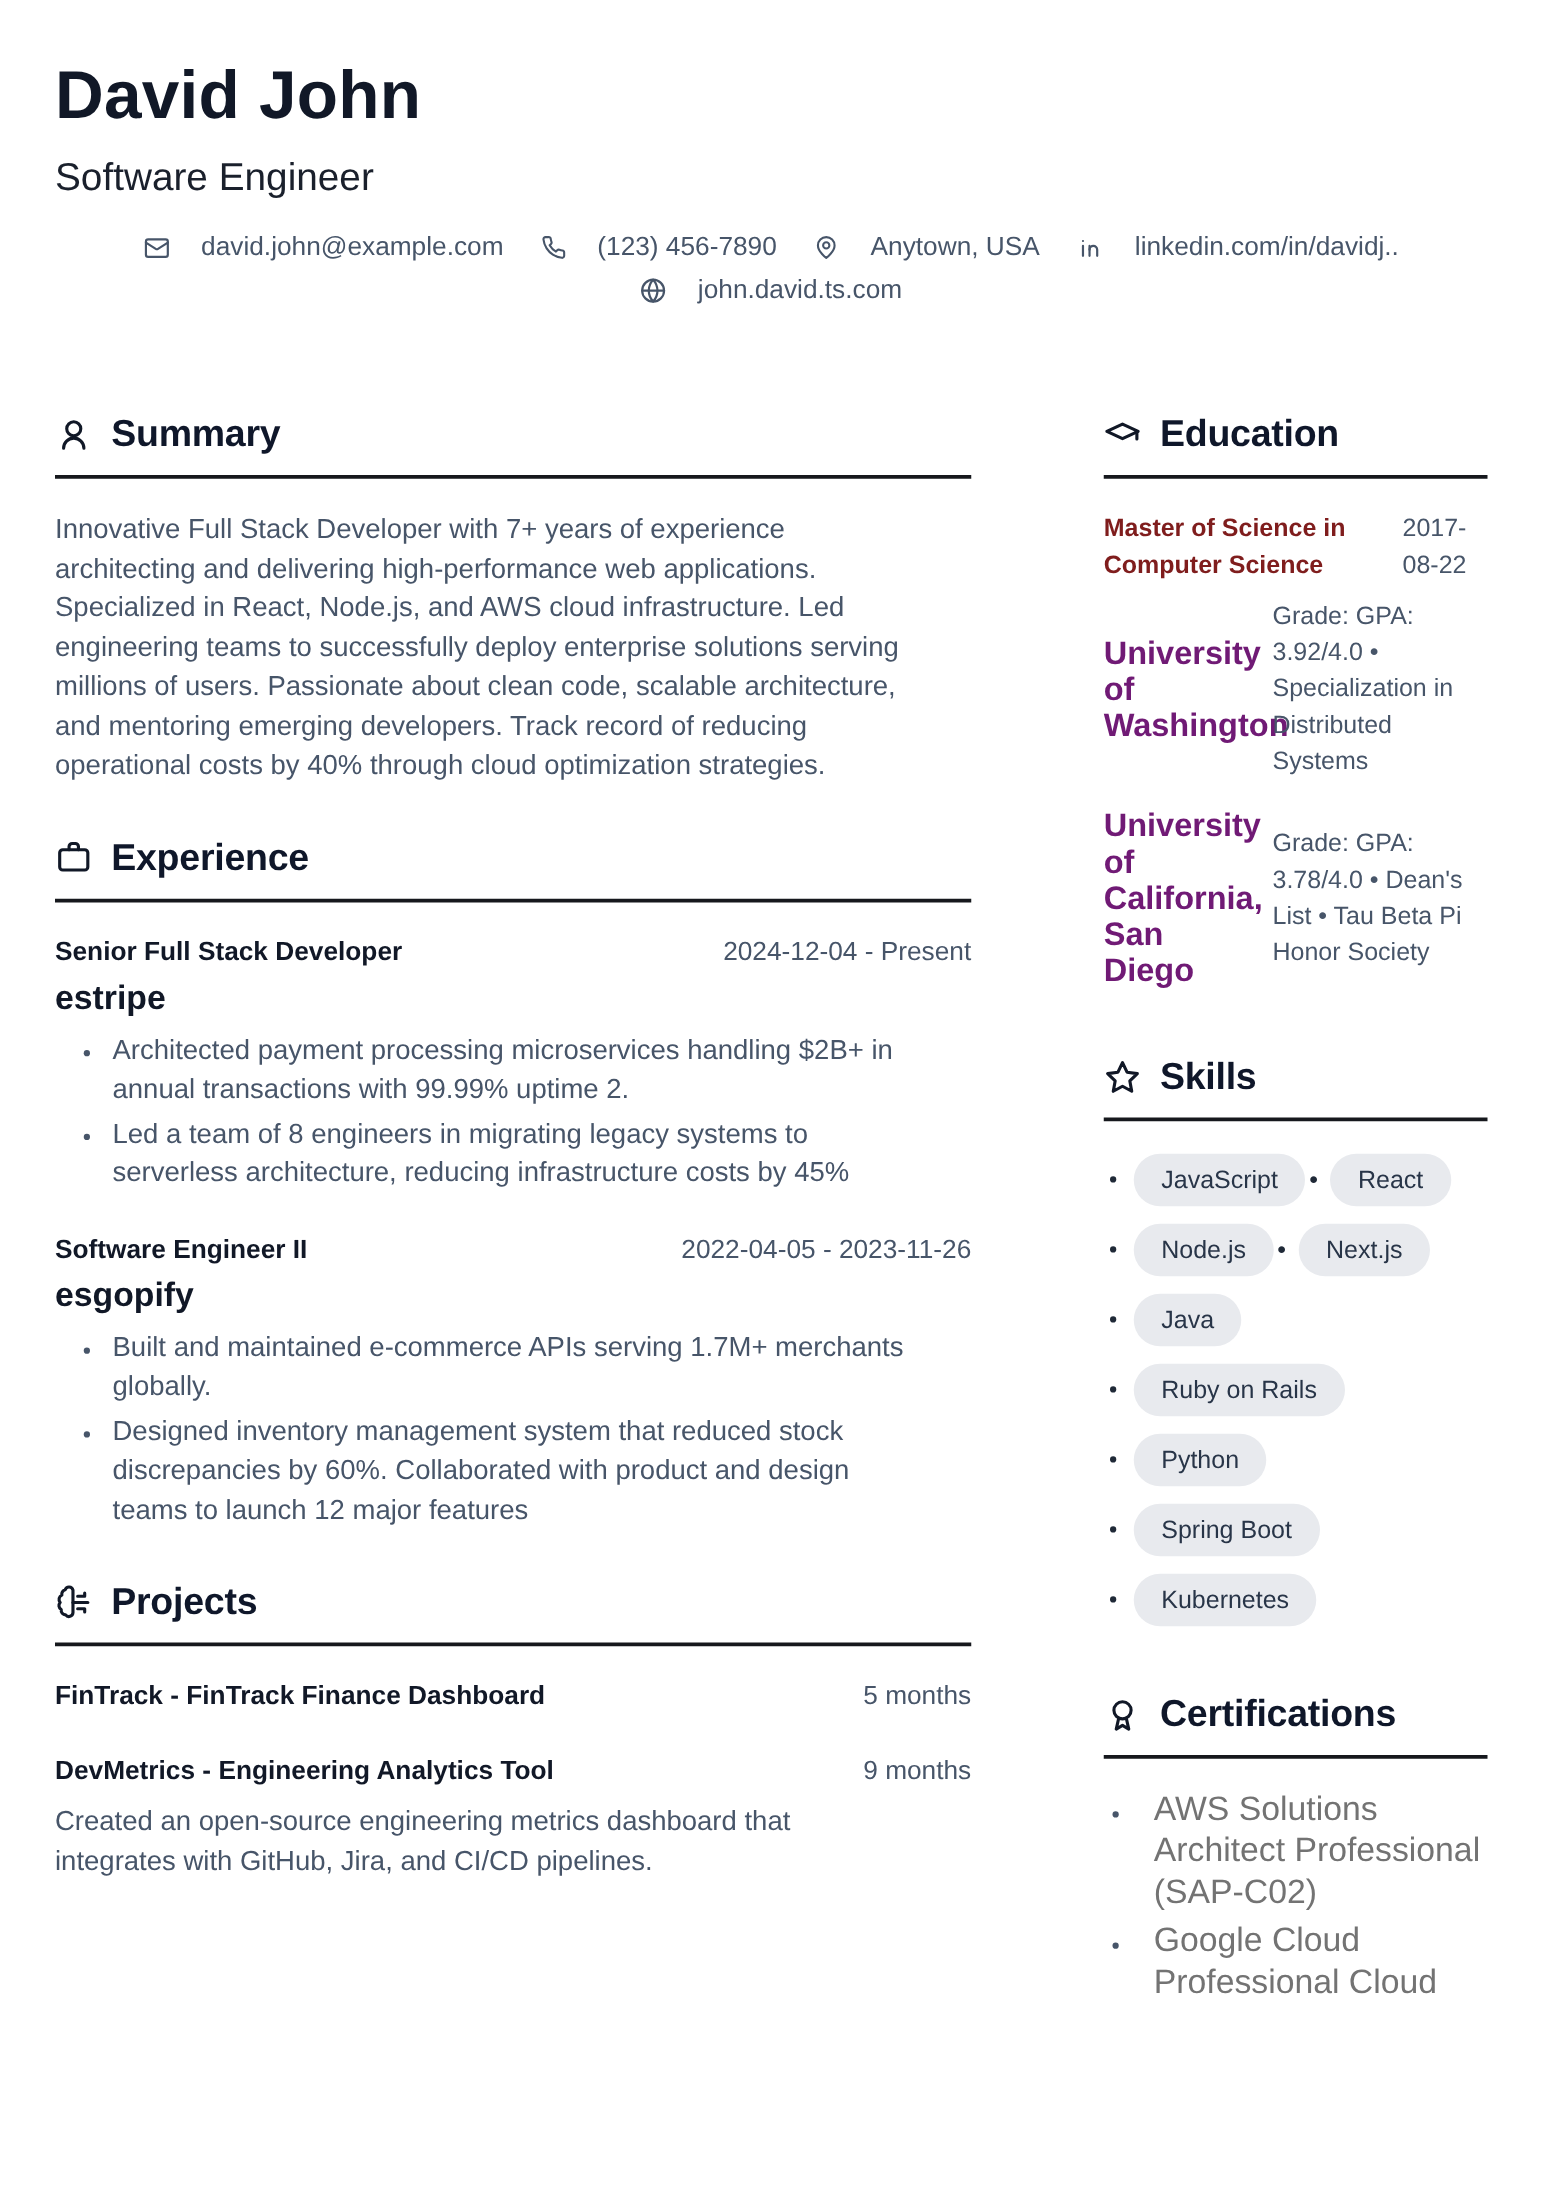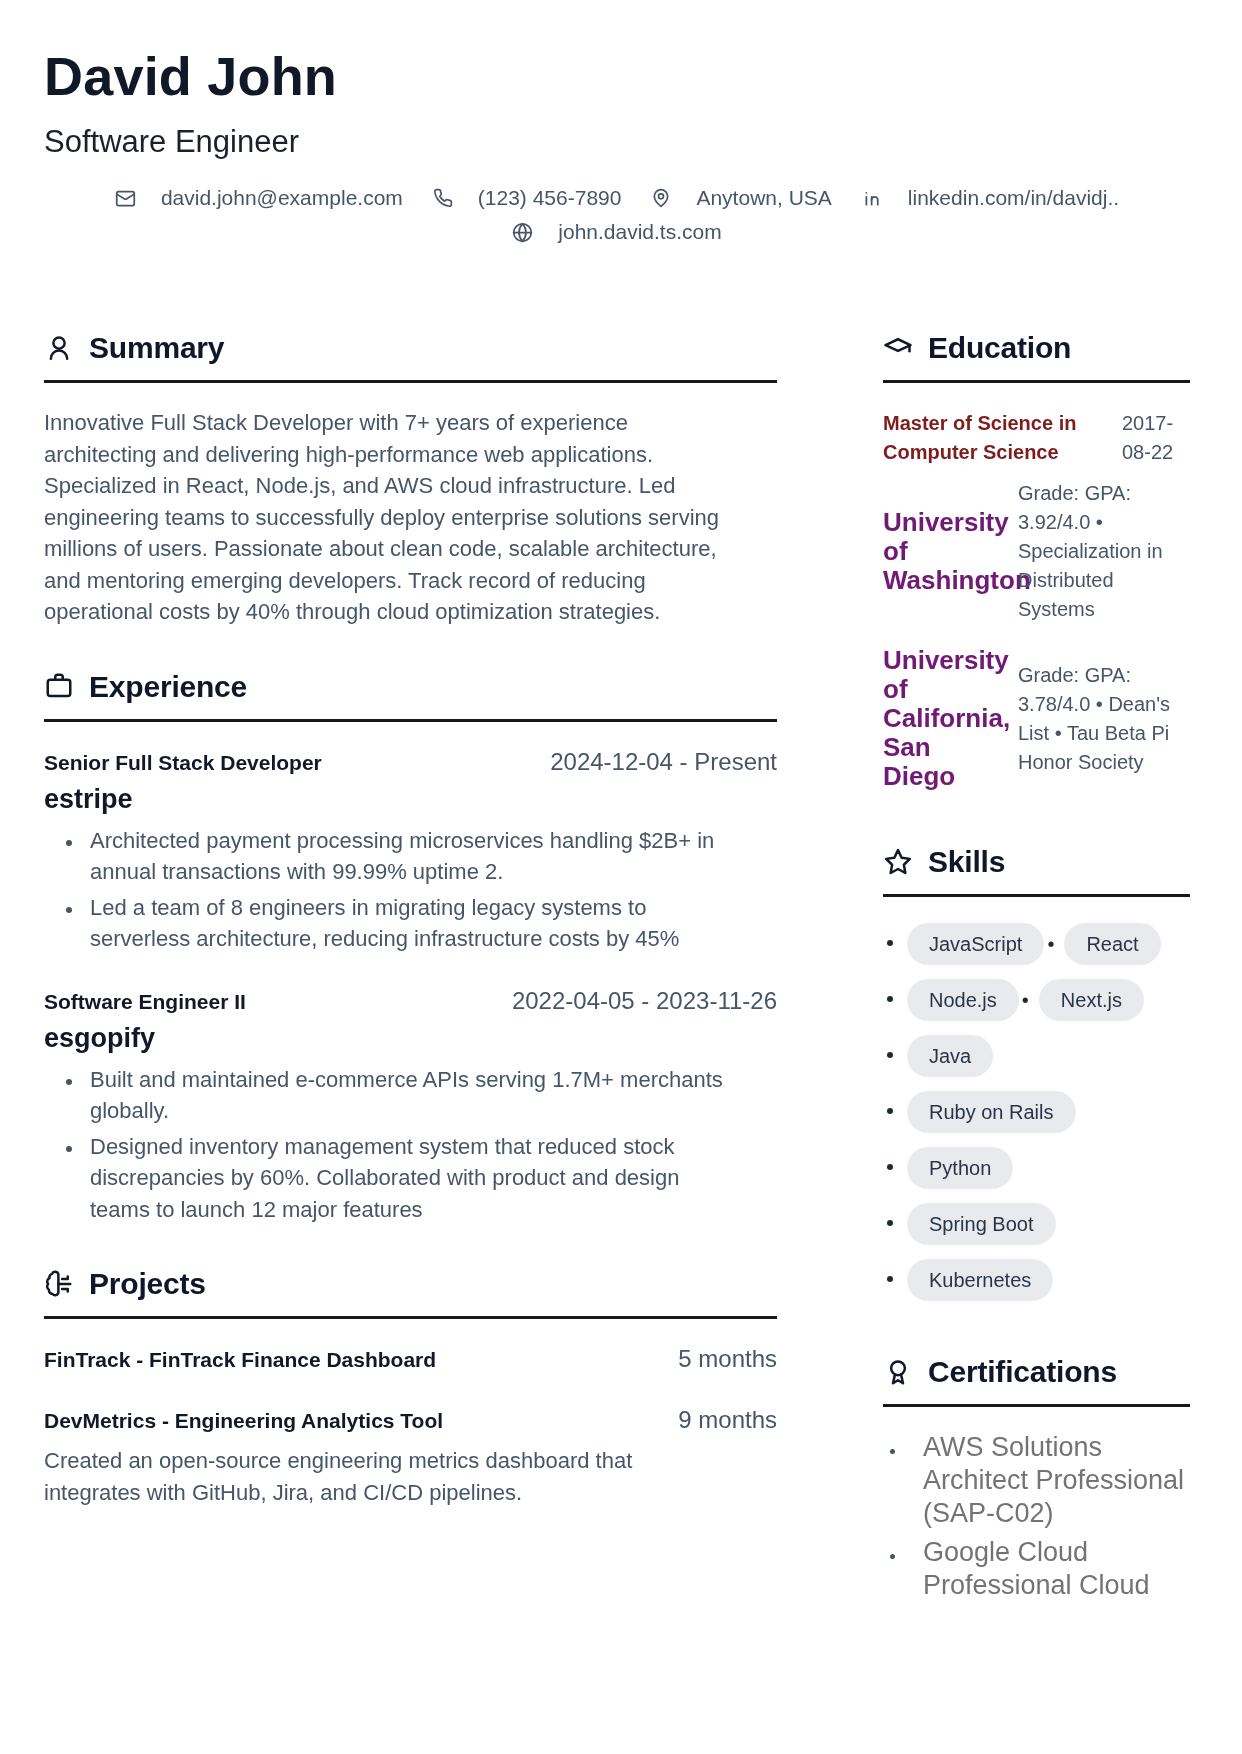--- a/index.html
+++ b/index.html
@@ -45,21 +45,21 @@
   .summary-text {
     margin-top: 24px; max-width: 700px;
     font-size: 22px; line-height: 31.5px; color: #475569;
   }
 
   
   .entries { margin-top: 26px; }
   .entry + .entry { margin-top: 32px; }
   .entry-head { display: flex; justify-content: space-between; align-items: baseline; }
   .entry-role { font-size: 21px; line-height: 28px; font-weight: 700; color: #111827; }
-  .entry-dates { font-size: 24px; line-height: 28px; color: #475569; white-space: nowrap; padding-left: 12px; }
+  .entry-dates { font-size: 21px; line-height: 28px; color: #475569; white-space: nowrap; padding-left: 12px; }
   .entry-company { margin-top: 8px; font-size: 27px; line-height: 28px; font-weight: 700; color: #111827; }
   .bullets { margin-top: 12px; max-width: 690px; padding-left: 40px; list-style: disc; }
   .bullets li {
     font-size: 22px; line-height: 31.5px; color: #475569;
     padding-left: 6px; margin-bottom: 4px;
   }
   .bullets li::marker { color: #475569; font-size: 19px; }
   .project-desc { margin-top: 10px; max-width: 660px; font-size: 22px; line-height: 31.5px; color: #475569; }
 
   

